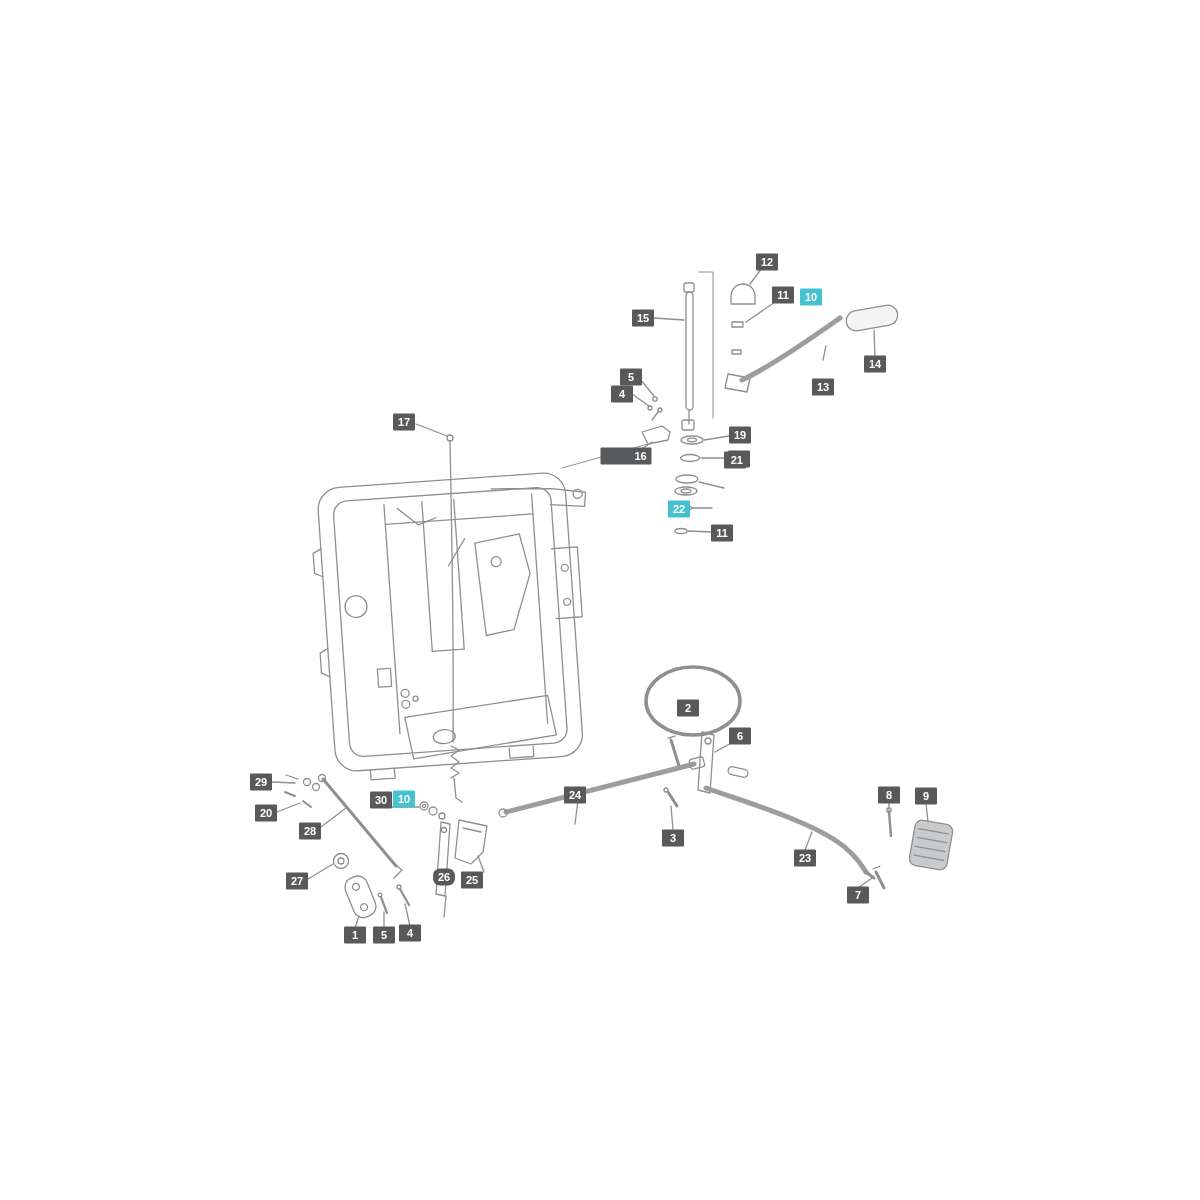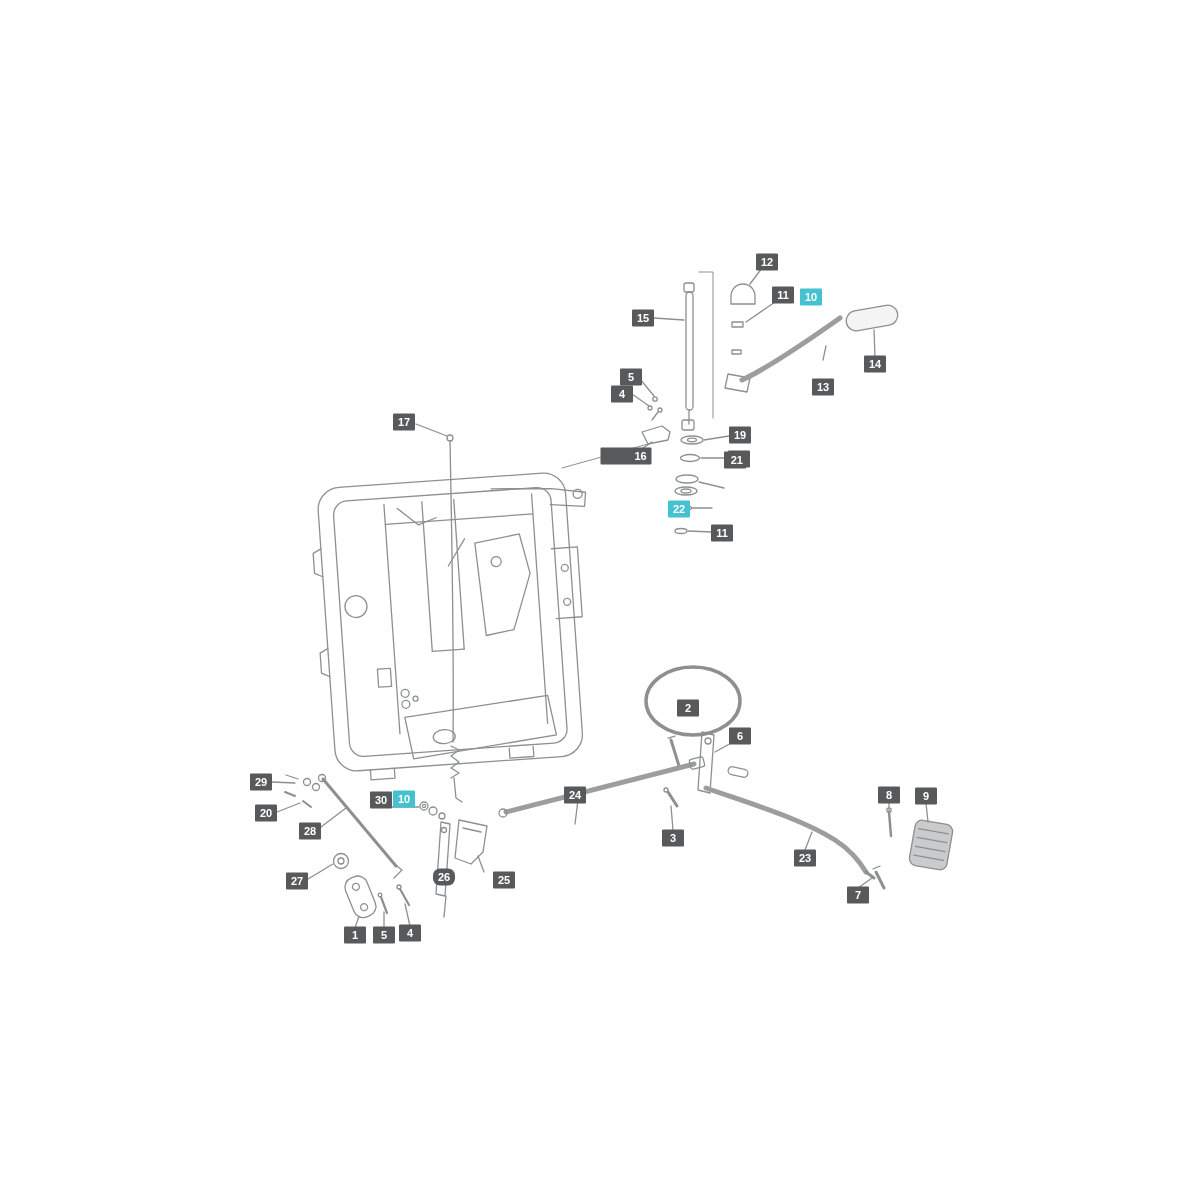--- a/index.html
+++ b/index.html
@@ -230,21 +230,21 @@
       <div class="part-label" style="left: 381px; top: 800px;">30</div>
       <div class="part-label hl" style="left: 404px; top: 799px;">10</div>
       <div class="part-label" style="left: 266px; top: 813px;">20</div>
       <div class="part-label" style="left: 889px; top: 795px;">8</div>
       <div class="part-label" style="left: 926px; top: 796px;">9</div>
       <div class="part-label" style="left: 310px; top: 831px;">28</div>
       <div class="part-label" style="left: 575px; top: 795px;">24</div>
       <div class="part-label" style="left: 673px; top: 838px;">3</div>
       <div class="part-label" style="left: 805px; top: 858px;">23</div>
       <div class="part-label" style="left: 297px; top: 881px;">27</div>
-      <div class="part-label" style="left: 504px; top: 880px;">25</div>
+      <div class="part-label" style="left: 472px; top: 880px;">25</div>
       <div class="part-label" style="left: 858px; top: 895px;">7</div>
       <div class="part-label" style="left: 444px; top: 877px; border-radius: 7px;">26</div>
       <div class="part-label" style="left: 355px; top: 935px;">1</div>
       <div class="part-label" style="left: 384px; top: 935px;">5</div>
       <div class="part-label" style="left: 410px; top: 933px;">4</div>
     </div>
 
 </div>
 
 </body></html>

